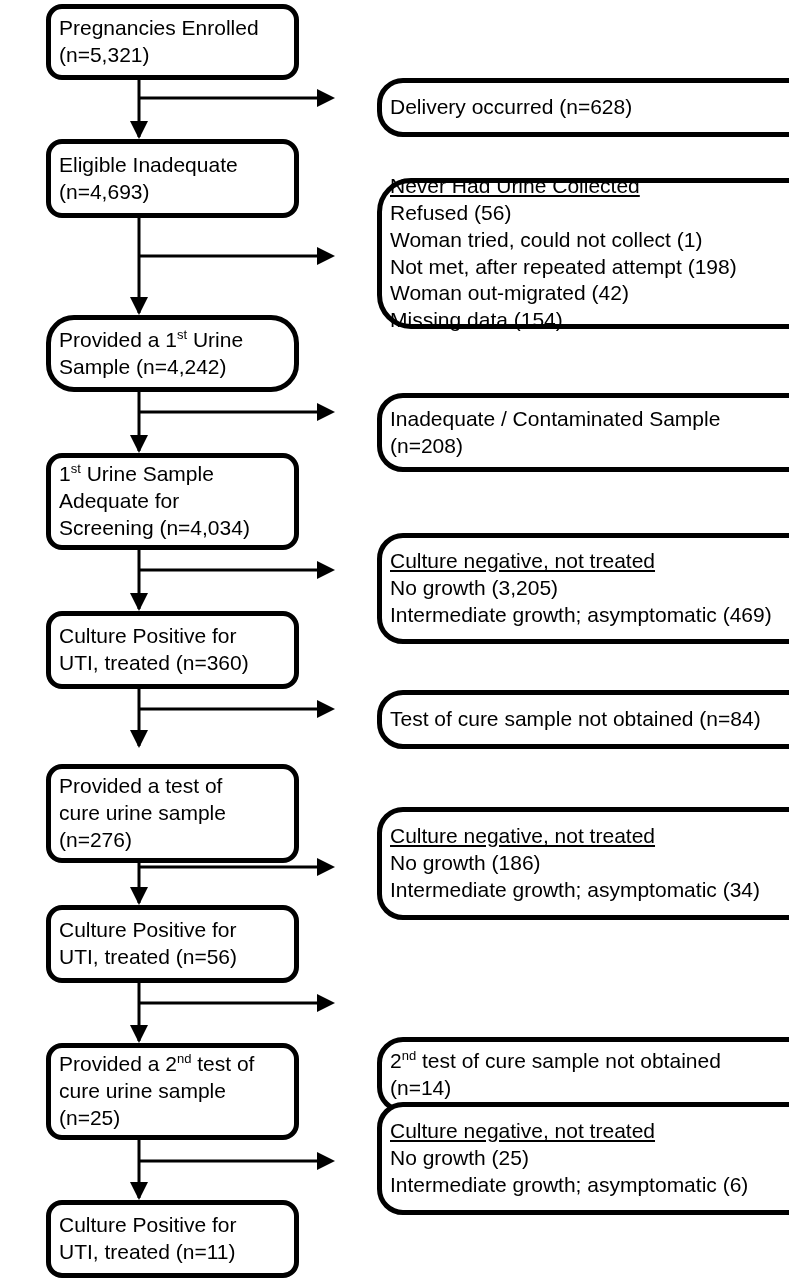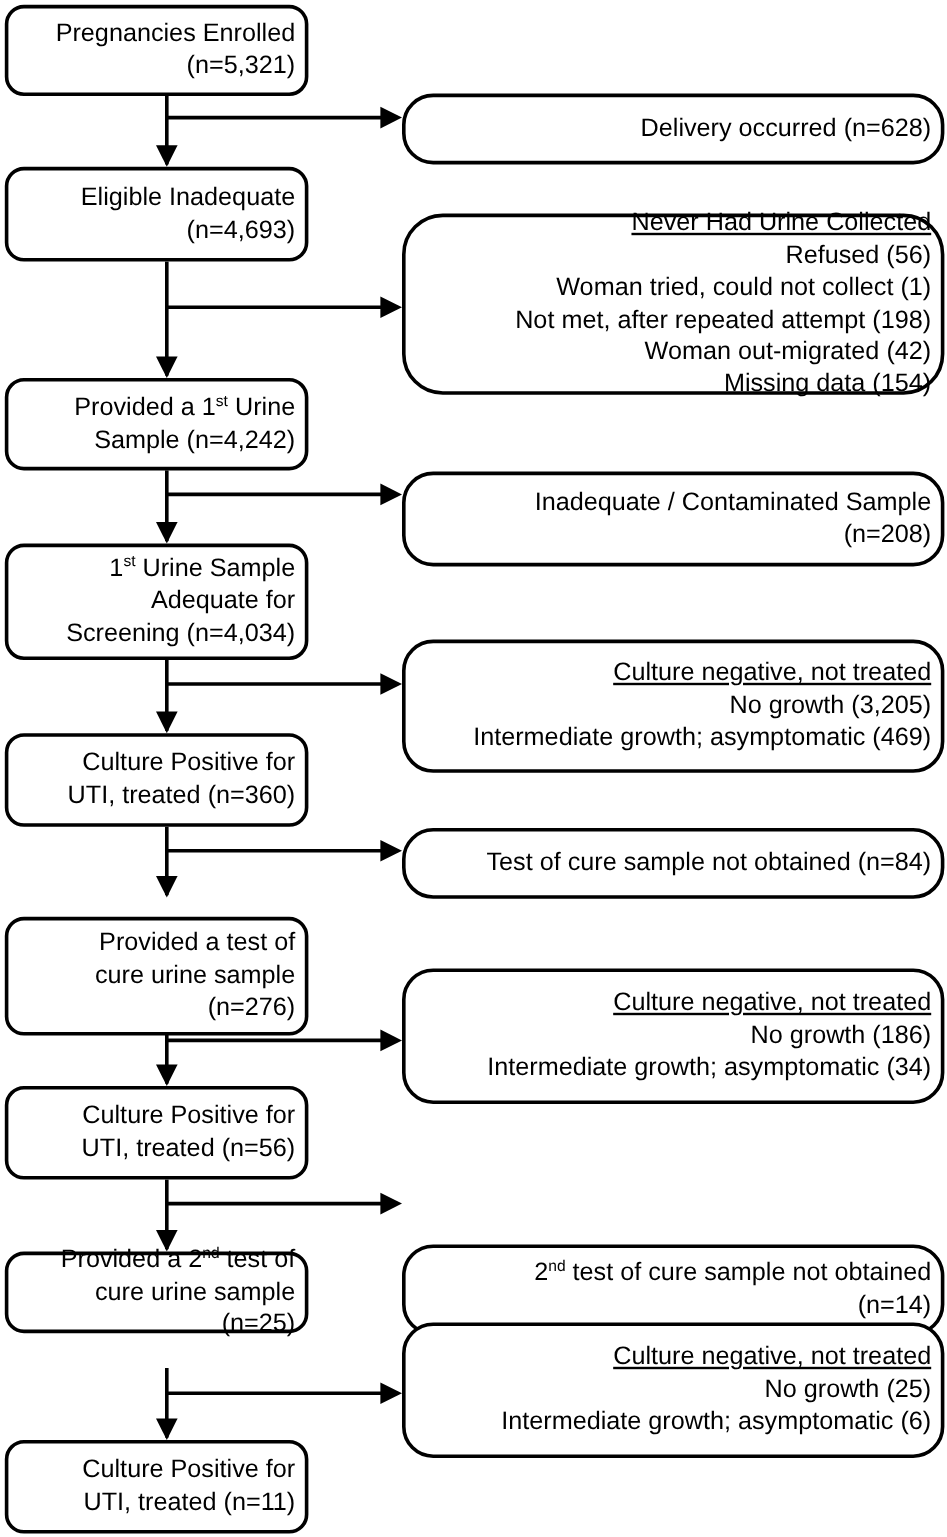--- a/index.html
+++ b/index.html
@@ -9,30 +9,31 @@
     height: 1281px;
     background: #ffffff;
     font-family: "Liberation Sans", sans-serif;
     color: #000000;
     overflow: hidden;
   }
   .box {
     position: absolute;
     box-sizing: border-box;
     background: #ffffff;
-    border: 3px solid #000000;
+    border: 5px solid #000000;
     border-radius: 16px;
     display: flex;
     flex-direction: column;
     justify-content: center;
-    align-items: flex-end;
+    align-items: flex-start;
     text-align: center;
     font-size: 21px;
     line-height: 1.28;
     padding: 4px 8px;
+    margin-left: 42px;
   }
   .box.main { left: 4px; width: 253px; }
   .box.side { left: 335px; width: 452px; border-radius: 26px; }
   .box .line { display: block; }
   .u { text-decoration: underline; }
   sup { font-size: 13px; line-height: 0; }
   svg.connectors {
     position: absolute;
     left: 0; top: 0;
     width: 789px; height: 1281px;
@@ -100,21 +101,21 @@
   <div class="box main" style="top:4px; height:76px;">
     <span class="line">Pregnancies Enrolled</span>
     <span class="line">(n=5,321)</span>
   </div>
 
   <div class="box main" style="top:139px; height:79px;">
     <span class="line">Eligible Inadequate</span>
     <span class="line">(n=4,693)</span>
   </div>
 
-  <div class="box main" style="top:315px; height:77px;">
+  <div class="box main" style="top:315px; height:77px;border-radius:28px;">
     <span class="line"><span>Provided a 1</span><sup>st</sup><span> Urine</span></span>
     <span class="line">Sample (n=4,242)</span>
   </div>
 
   <div class="box main" style="top:453px; height:97px;">
     <span class="line"><span>1</span><sup>st</sup><span> Urine Sample</span></span>
     <span class="line">Adequate for</span>
     <span class="line">Screening (n=4,034)</span>
   </div>
 
@@ -127,21 +128,21 @@
     <span class="line">Provided a test of</span>
     <span class="line">cure urine sample</span>
     <span class="line">(n=276)</span>
   </div>
 
   <div class="box main" style="top:905px; height:78px;">
     <span class="line">Culture Positive for</span>
     <span class="line">UTI, treated (n=56)</span>
   </div>
 
-  <div class="box main" style="top:1043px; height:68px;">
+  <div class="box main" style="top:1043px; height:97px;">
     <span class="line"><span>Provided a 2</span><sup>nd</sup><span> test of</span></span>
     <span class="line">cure urine sample</span>
     <span class="line">(n=25)</span>
   </div>
 
   <div class="box main" style="top:1200px; height:78px;">
     <span class="line">Culture Positive for</span>
     <span class="line">UTI, treated (n=11)</span>
   </div>
 

